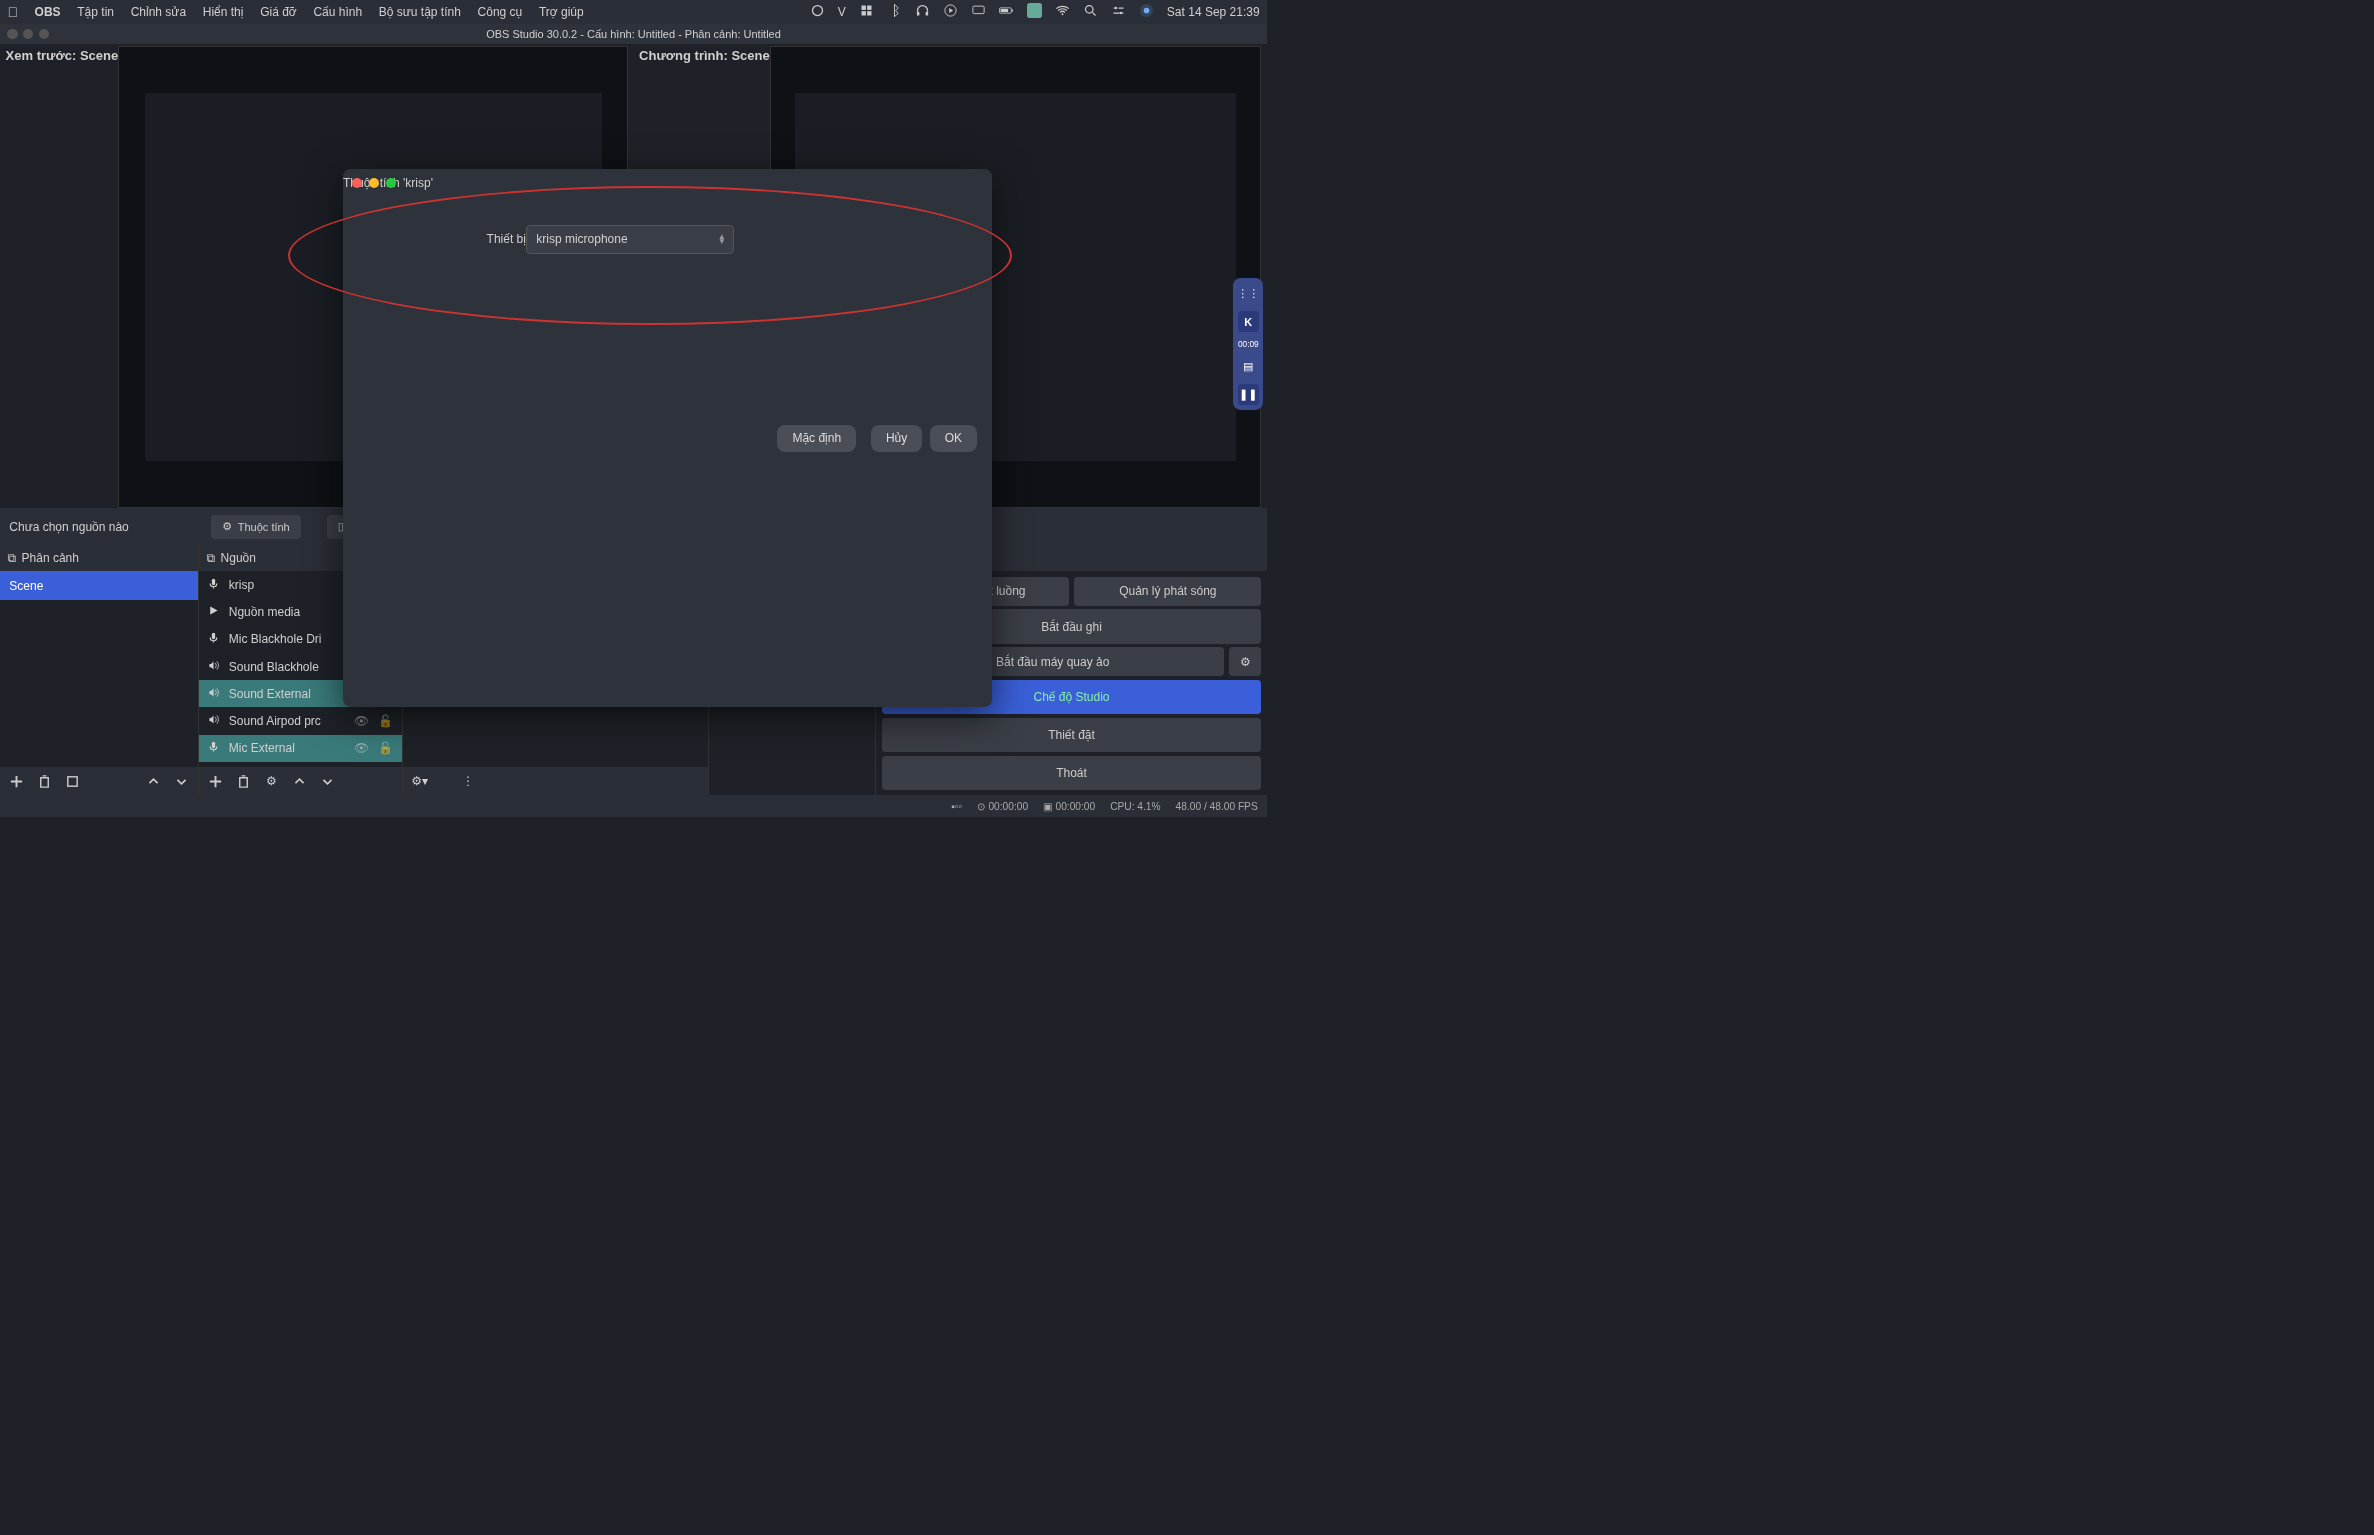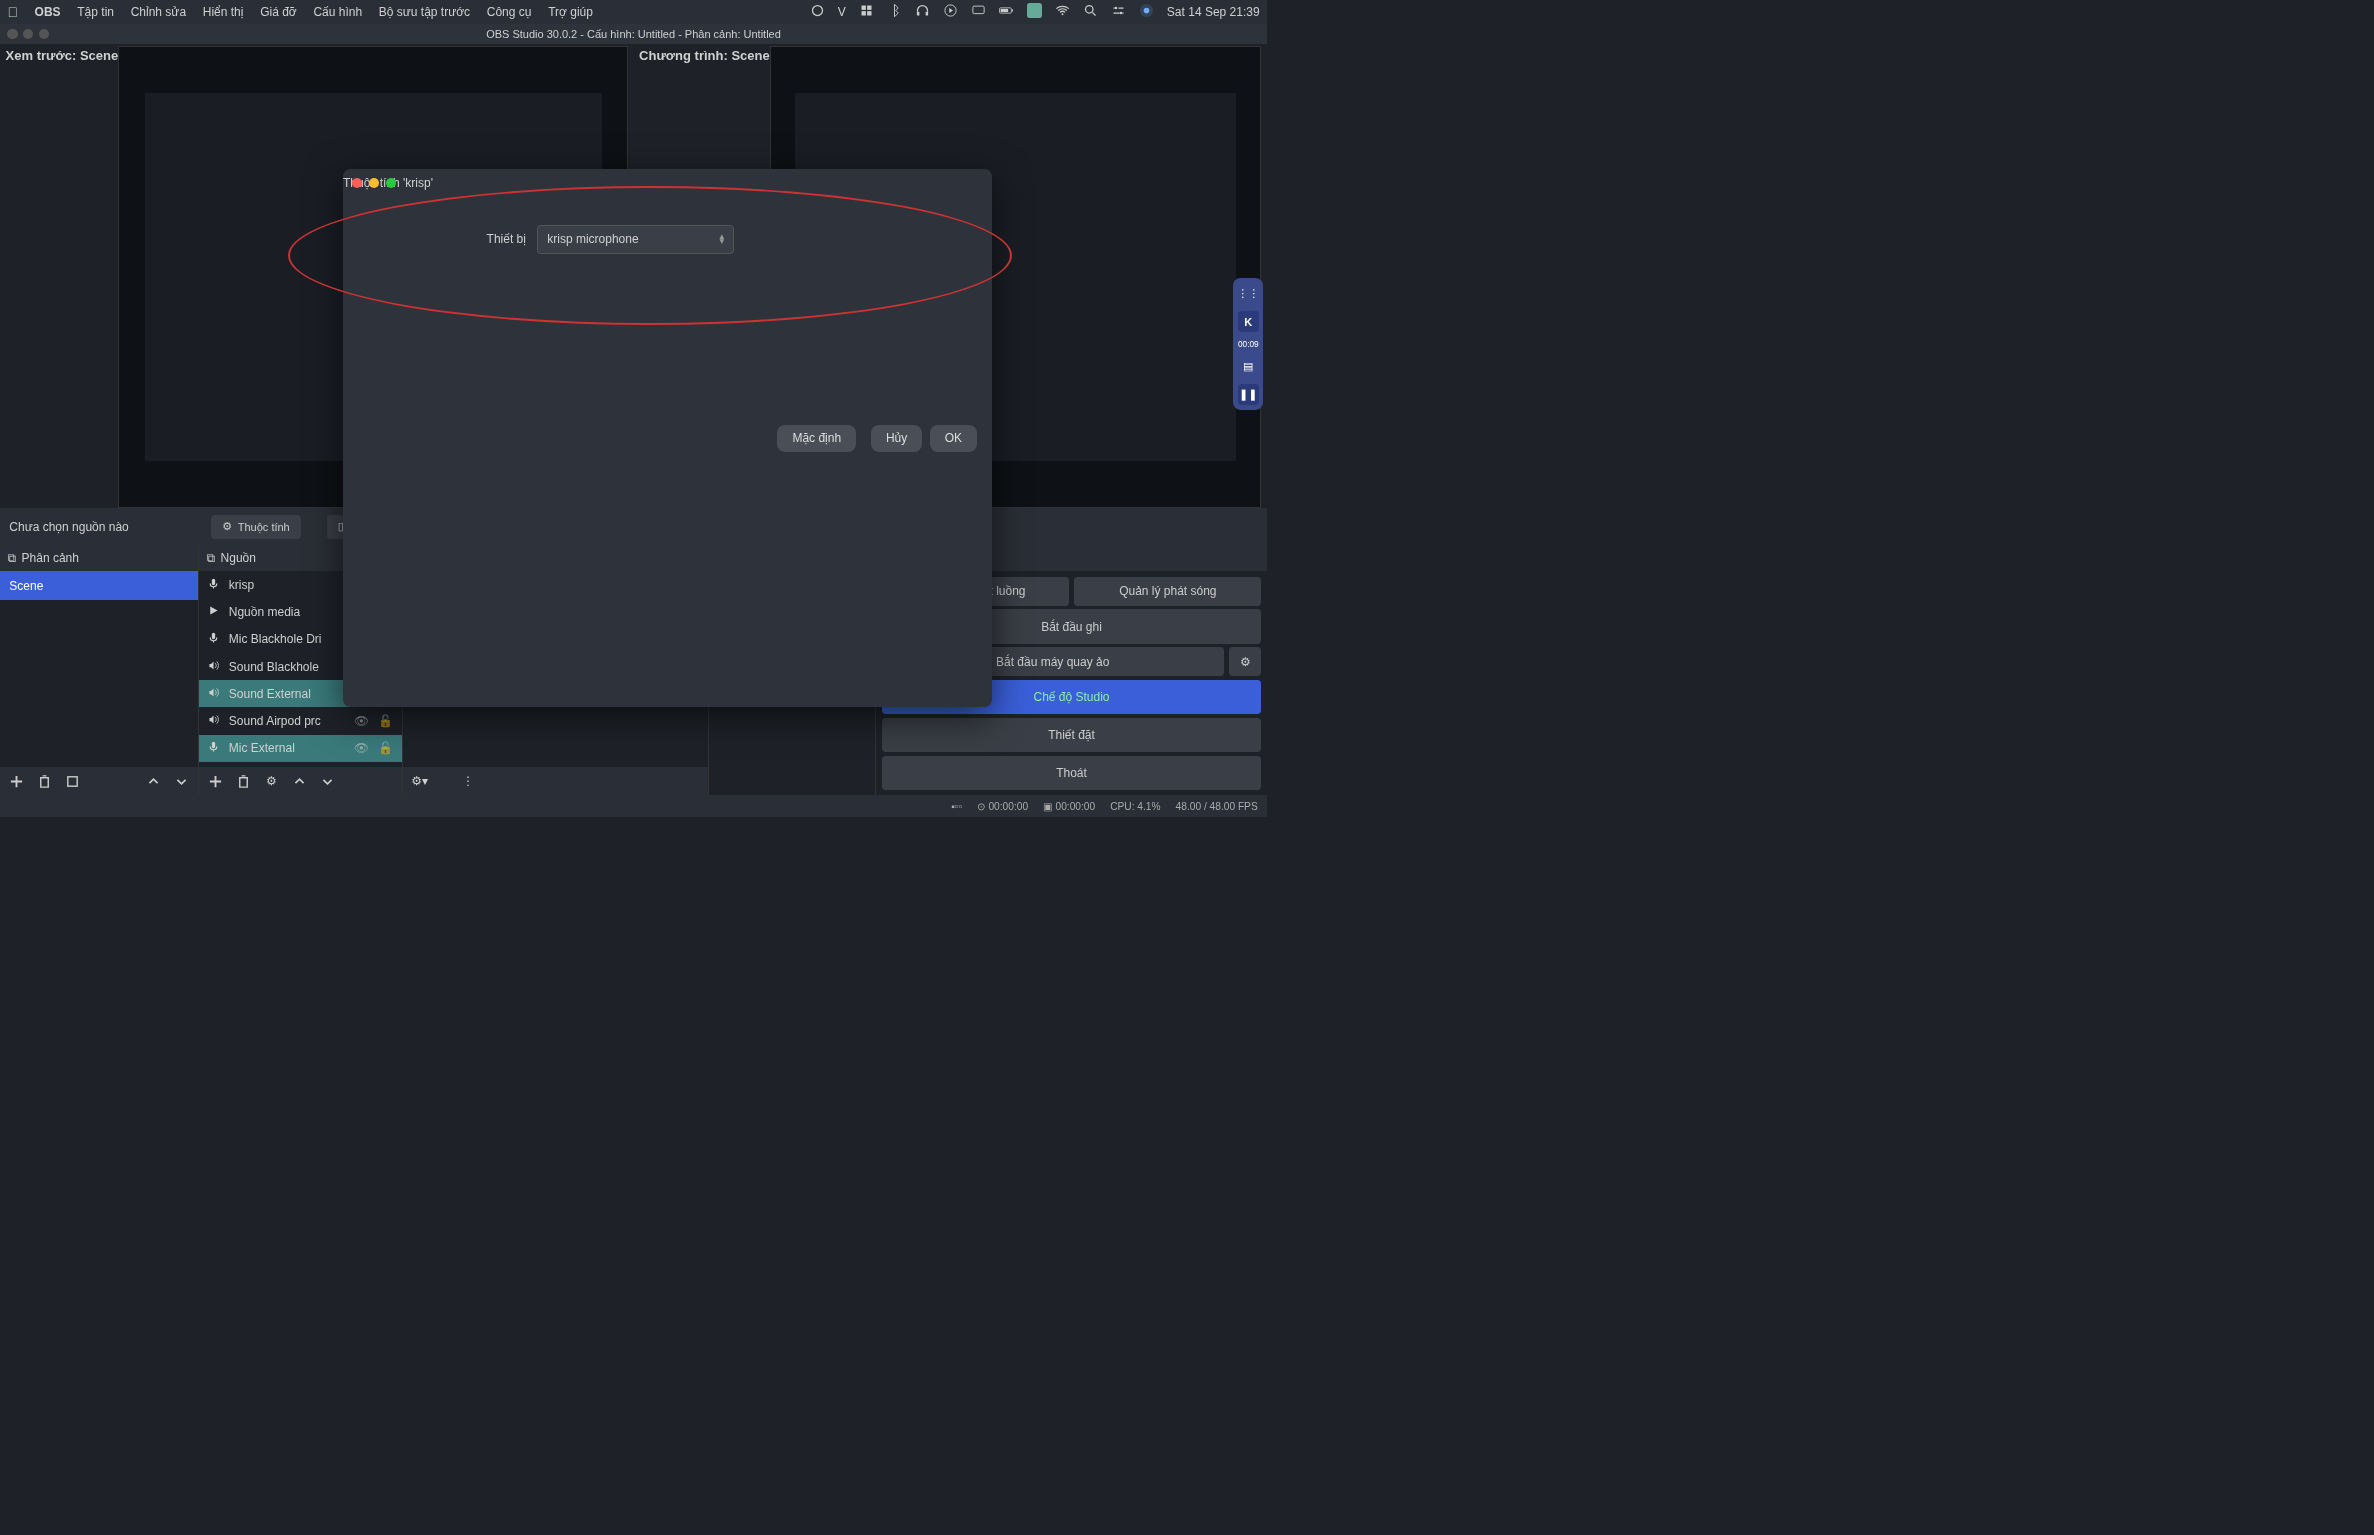--- a/index.html
+++ b/index.html
@@ -47,21 +47,21 @@
 .cbtn{background:#3a3e46;border:none;color:#ccc;padding:7.4px 5.6px;border-radius:3.7px;font-size:12px;text-align:center;flex:1;}
 .cbtn.primary{background:#3a5fd8;color:#86efac;}
 .cbtn.sm{width:32px;flex:0 0 32px;padding:7.4px 0;}
 .statusbar{height:22px;background:#2a2e36;display:flex;align-items:center;justify-content:flex-end;padding:0 9.3px;gap:15px;font-size:10.2px;color:#aaa;}
 
 .modal{position:absolute;left:343px;top:169px;width:649px;height:538px;background:#2e323a;border-radius:7.4px;box-shadow:0 9.3px 37px rgba(0,0,0,0.6);display:flex;z-index:50;}
 .modal-hd{height:28px;display:flex;align-items:center;justify-content:center;font-size:12px;position:relative;}
 .modal-hd .mdots{position:absolute;left:9.3px;display:flex;gap:6.5px;}
 .modal-hd .md{width:10.2px;height:10.2px;border-radius:50%;}
 .modal-body{flex:1;padding:18.6px 28px;}
-.modal-row{display:flex;align-items:center;gap:11px;margin-top:37px;justify-content:center;}
+.modal-row{display:flex;align-items:center;margin-top:37px;justify-content:center;}
 .modal-row .lbl{width:65px;text-align:right;font-size:12px;}
 .modal-row .sel{flex:1;background:#3a3e46;border:0.9px solid #555;border-radius:3.7px;padding:6.5px 9.3px;display:flex;align-items:center;justify-content:space-between;}
 .modal-row .sel .arr{font-size:9.3px;line-height:5.6px;color:#999;}
 .modal-ft{padding:11px 15px;display:flex;align-items:center;gap:7.4px;}
 .modal-ft .sp{flex:1;}
 .modal-ft button{background:#4a4e56;border:none;color:#ddd;padding:6.5px 15px;border-radius:8px;font-size:12px;}
 .ellipse{position:absolute;left:288px;top:186px;width:724px;height:139px;border:2.8px solid #c33;border-radius:50%;z-index:60;pointer-events:none;}
 
 .floaty{position:absolute;right:3.7px;top:278px;width:30px;background:#3a4a8a;border-radius:7.4px;padding:5.6px 0;display:flex;flex-direction:column;align-items:center;gap:7.4px;z-index:40;}
 .floaty .fi{width:20.4px;height:20.4px;display:flex;align-items:center;justify-content:center;border-radius:3.7px;color:#fff;font-size:11px;}
@@ -72,21 +72,21 @@
 <body>
 
 <div class="menubar">
   <span class="apple"></span>
   <span class="app">OBS</span>
   <span>Tập tin</span>
   <span>Chỉnh sửa</span>
   <span>Hiển thị</span>
   <span>Giá đỡ</span>
   <span>Cấu hình</span>
-  <span>Bộ sưu tập trước</span>
+  <span>Bộ sưu tập tính</span>
   <span>Công cụ</span>
   <span>Trợ giúp</span>
   <span class="spacer"></span>
   <div class="right">
     <span><svg viewBox="0 0 24 24">
           <circle cx="12" cy="12" r="8" fill="none" stroke="#ccc" stroke-width="2"></circle>
         </svg></span>
     <span>V</span>
     <span><svg viewBox="0 0 24 24">
           <rect x="4" y="4" width="7" height="7"></rect>

